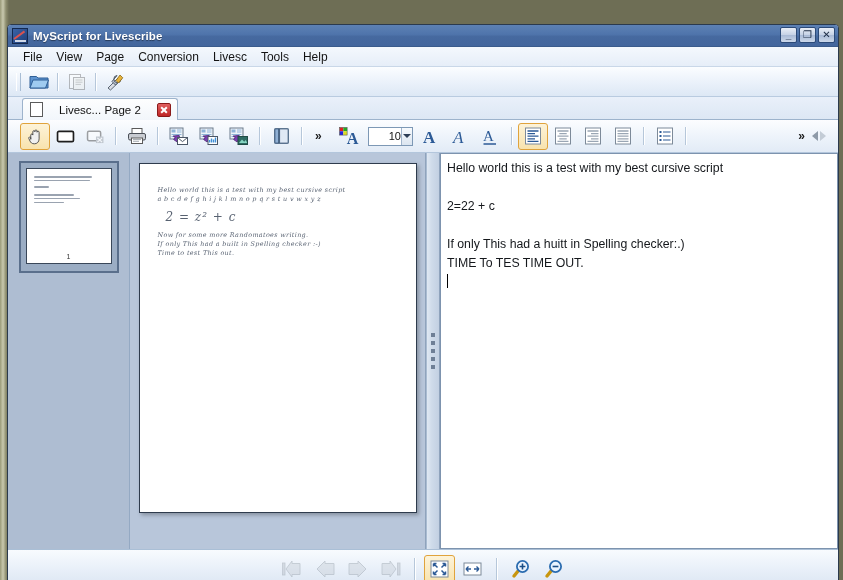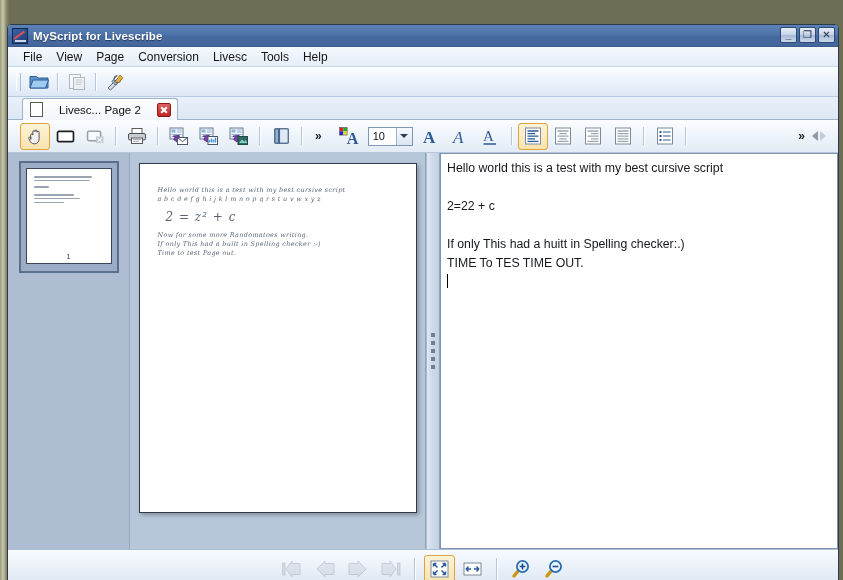--- a/index.html
+++ b/index.html
@@ -238,21 +238,21 @@
     display: flex;
     align-items: center;
     box-sizing: border-box;
     margin: 0 3px;
     cursor: default;
   }
   .size-combo .val {
     flex: 1;
     font-size: 11px;
     color: #111;
-    padding-left: 4px;
+    padding-left: 20px;
   }
   .size-combo .arrow {
     width: 15px; height: 17px;
     background: linear-gradient(180deg,#f7fafd 0%, #dbe5f0 100%);
     border-left: 1px solid #9fb4cc;
     display: flex; align-items: center; justify-content: center;
   }
   .size-combo .arrow i {
     display: block;
     width: 0; height: 0;
@@ -675,21 +675,21 @@
         </div>
       </div>
 
       <div class="page-panel">
         <div class="page-sheet">
           <div class="ink">Hello world  this is a test with my best  cursive script</div>
           <div class="ink blk">a b c d e f g h i j k l m n o p q r s t u v w x y z</div>
           <div class="ink eq">2 = z² + c</div>
           <div class="ink">Now for some more Randomatoes writing.</div>
           <div class="ink">If only This had a built in Spelling checker :-)</div>
-          <div class="ink">Time to test Page out.</div>
+          <div class="ink">Time to test This out.</div>
         </div>
       </div>
 
       <div class="splitter">
         <div class="dots">
           <i></i>
             <i></i>
             <i></i>
             <i></i>
             <i></i>

